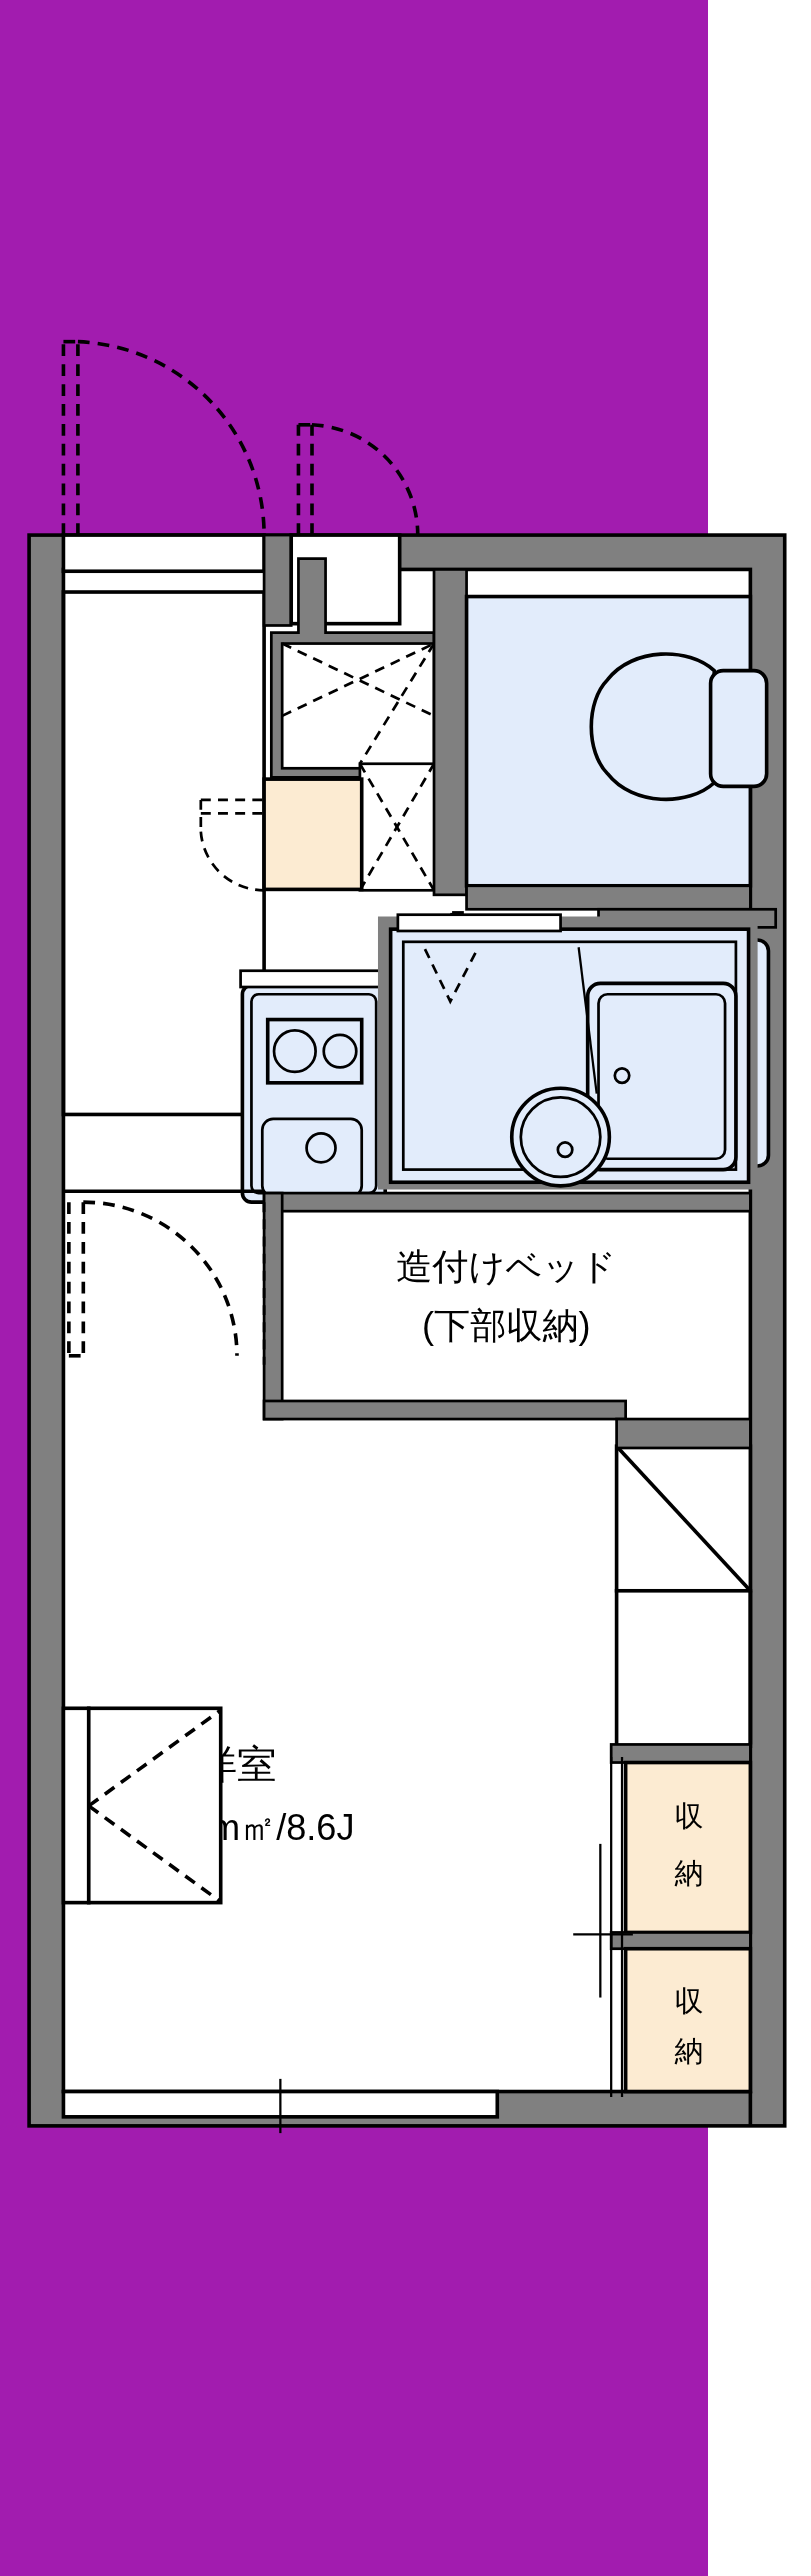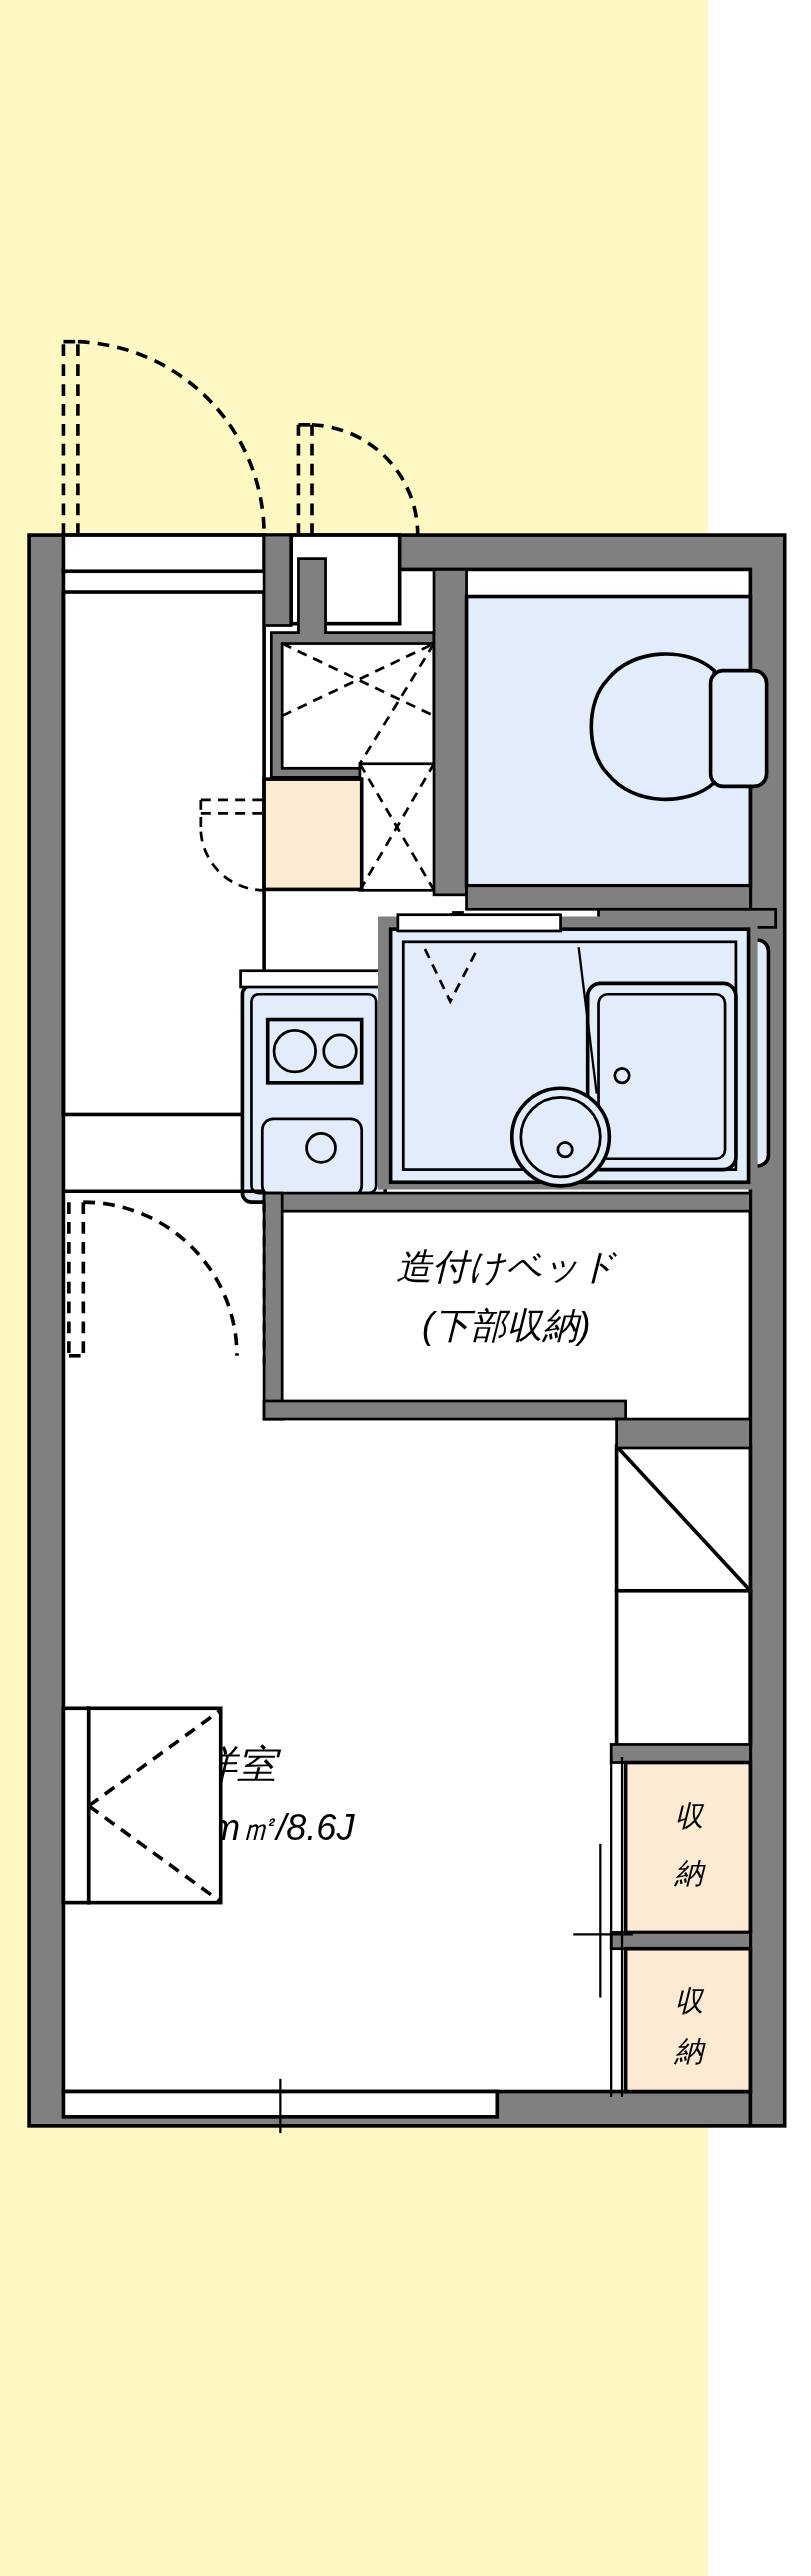--- a/index.html
+++ b/index.html
@@ -11,22 +11,21 @@
   body {
     width: 812px;
     height: 2576px;
     font-family: "Liberation Sans", sans-serif;
     overflow: hidden;
   }
   #plan-root {
     position: relative;
     width: 708px;
     height: 2576px;
-    background: #fef9c3;
-    font-style: italic;
+    background: #a21caf;
   }
   svg#floorplan {
     display: block;
     width: 812px;
     height: 2576px;
   }
   .wall-fill   { fill: #808080; stroke: #000000; stroke-width: 4; }
   .wall-thin   { fill: #808080; stroke: #000000; stroke-width: 3; }
   .fix-blue    { fill: #e2ecfb; stroke: #000000; stroke-width: 4; }
   .closet-beige{ fill: #fcebd2; stroke: #000000; stroke-width: 4; }

